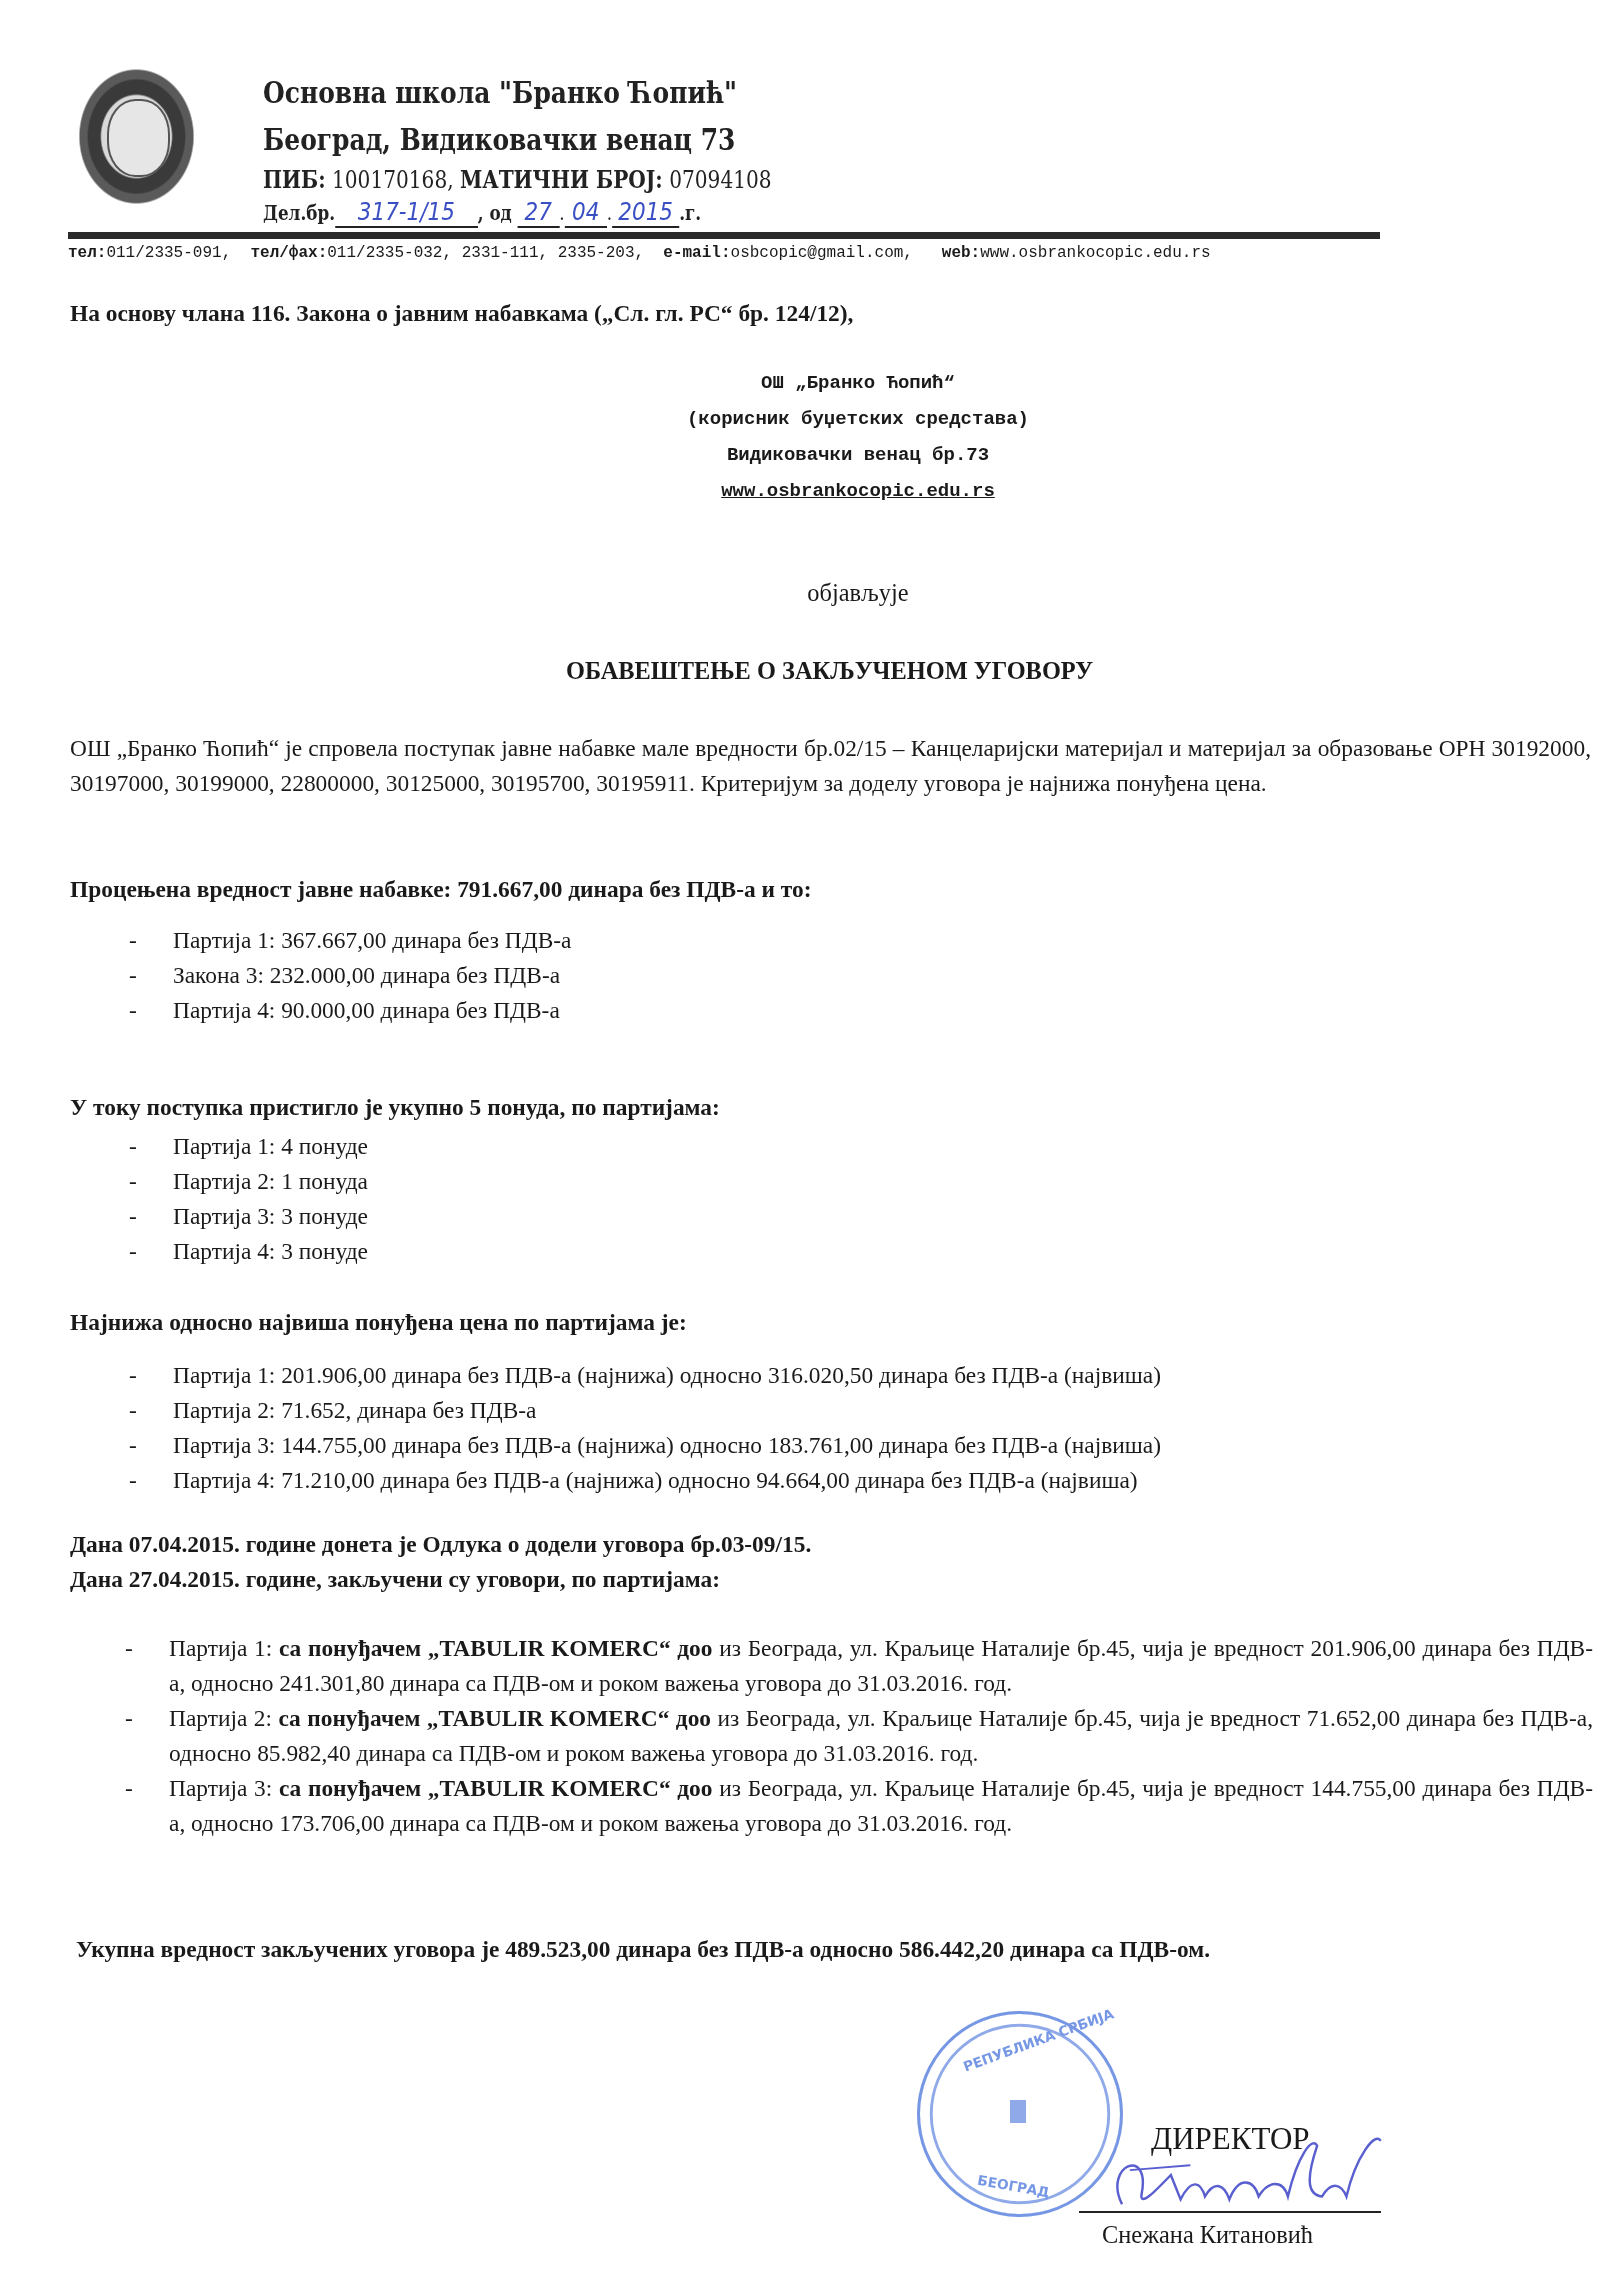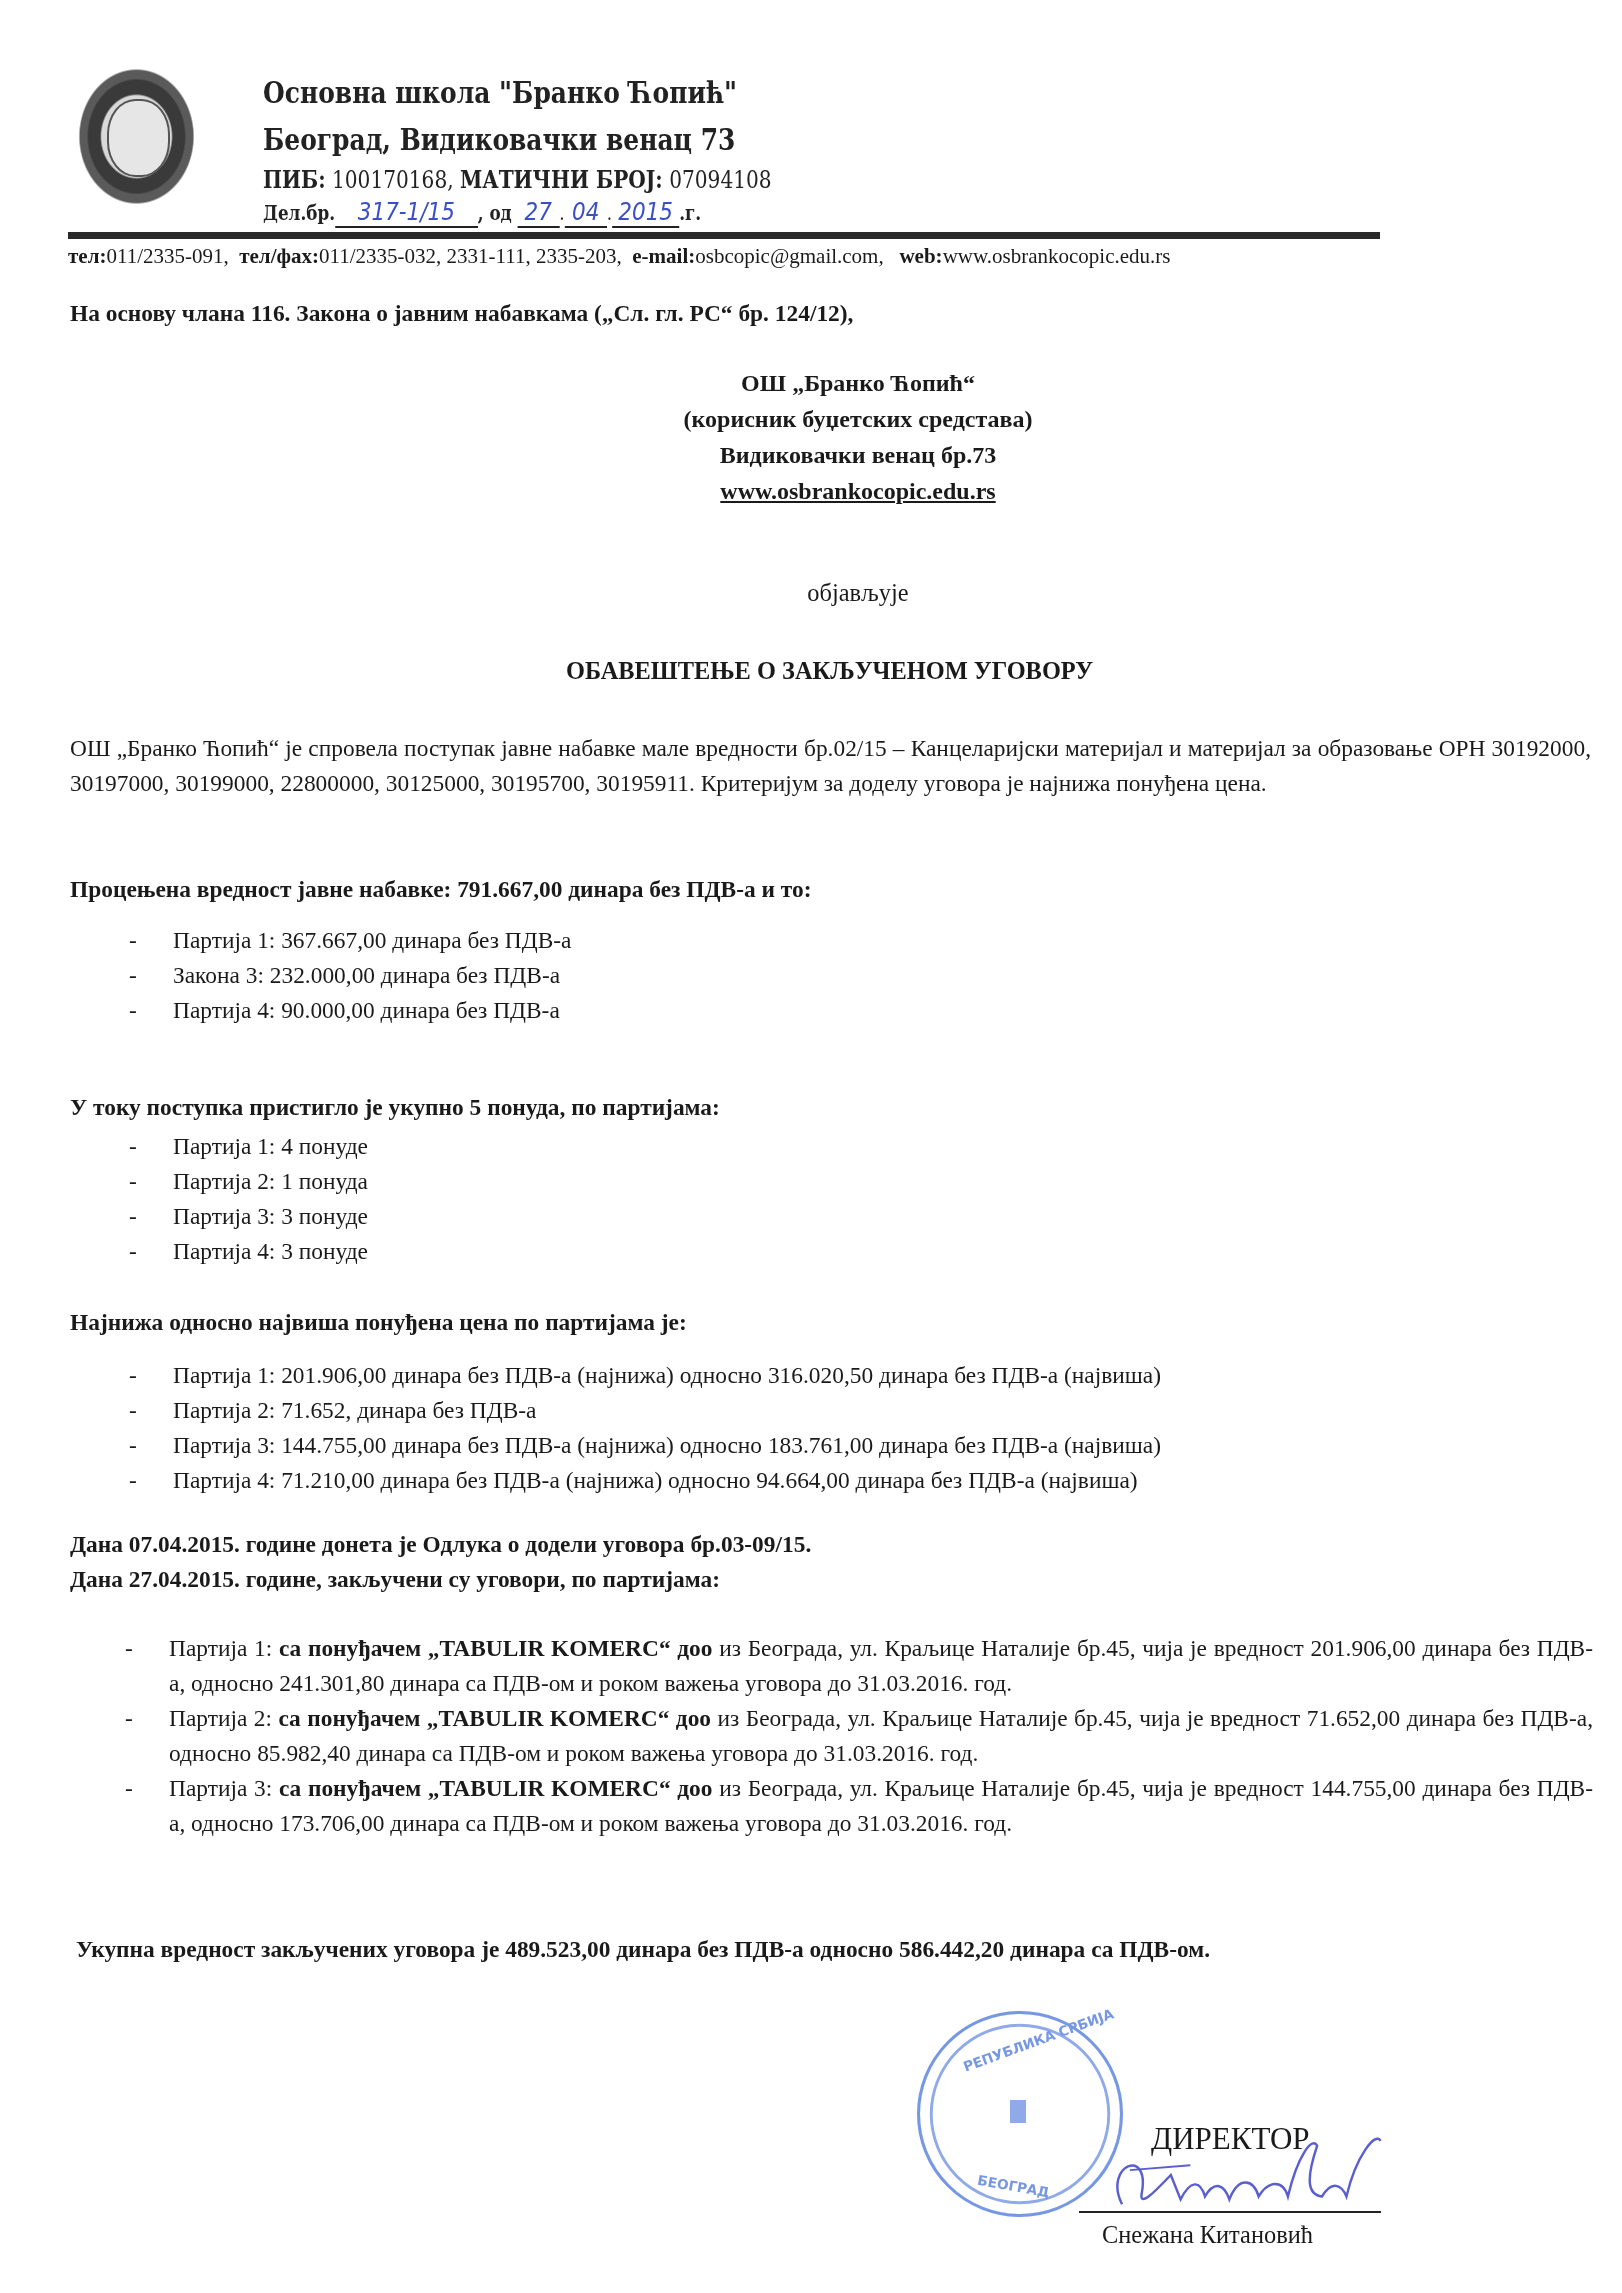--- a/index.html
+++ b/index.html
@@ -13,26 +13,26 @@
                background:#e6e6e6; border:2px solid #555; }
   .lh-line { left:263px; font-family:"DejaVu Serif", serif; font-weight:bold; color:#222; white-space:nowrap; transform-origin:left top; transform:scaleX(0.86); }
   .lh1 { top:76px; font-size:29px; }
   .lh2 { top:123px; font-size:29px; }
   .lh3 { top:166px; font-size:23.4px; font-weight:normal; }
   .lh3 b { font-weight:bold; }
   .lh4 { top:197px; font-size:19.5px; font-weight:normal; }
   .hand { color:#3a4fc4; font-family:"DejaVu Sans", sans-serif; font-style:italic; font-size:25px; }
   .blank { display:inline-block; border-bottom:2px solid #222; text-align:center; }
   .rule { left:68px; top:232px; width:1312px; height:6.8px; background:#2a2a2a; }
-  .contact { left:68px; top:244px; font-size:21px; white-space:nowrap; }
+  .contact { left:68px; top:244px; font-size:16px; white-space:nowrap;font-family:Liberation Mono, monospace; }
   .contact b { font-weight:bold; }
 
   
   .p { left:70px; font-size:23.4px; white-space:nowrap; transform-origin:left top;font-weight:bold; }
-  .center-block { left:546px; width:624px; text-align:center; font-weight:bold; font-size:24px; line-height:36px; top:365px; }
+  .center-block { left:546px; width:624px; text-align:center; font-weight:bold; font-size:19px; line-height:36px; top:365px;font-family:Liberation Mono, monospace; }
   .center-block .u { text-decoration:underline; }
   .announce { left:546px; width:624px; text-align:center; top:579px; font-size:24.4px; }
   .title { left:293px; width:1073px; text-align:center; top:657px; font-size:24.4px; font-weight:bold; }
   .para { left:70px; width:1521px; font-size:23.4px; line-height:35px; text-align:justify; }
   .list { left:129px; font-size:23.4px; line-height:35px; }
   .list .item { position:relative; padding-left:44px; white-space:nowrap; }
   .list .item::before { content:"-"; position:absolute; left:0; }
   .clist { left:125px; width:1468px; font-size:23.4px; line-height:35px; }
   .clist .item { position:relative; padding-left:44px; text-align:justify; }
   .clist .item::before { content:"-"; position:absolute; left:0; top:0; }

